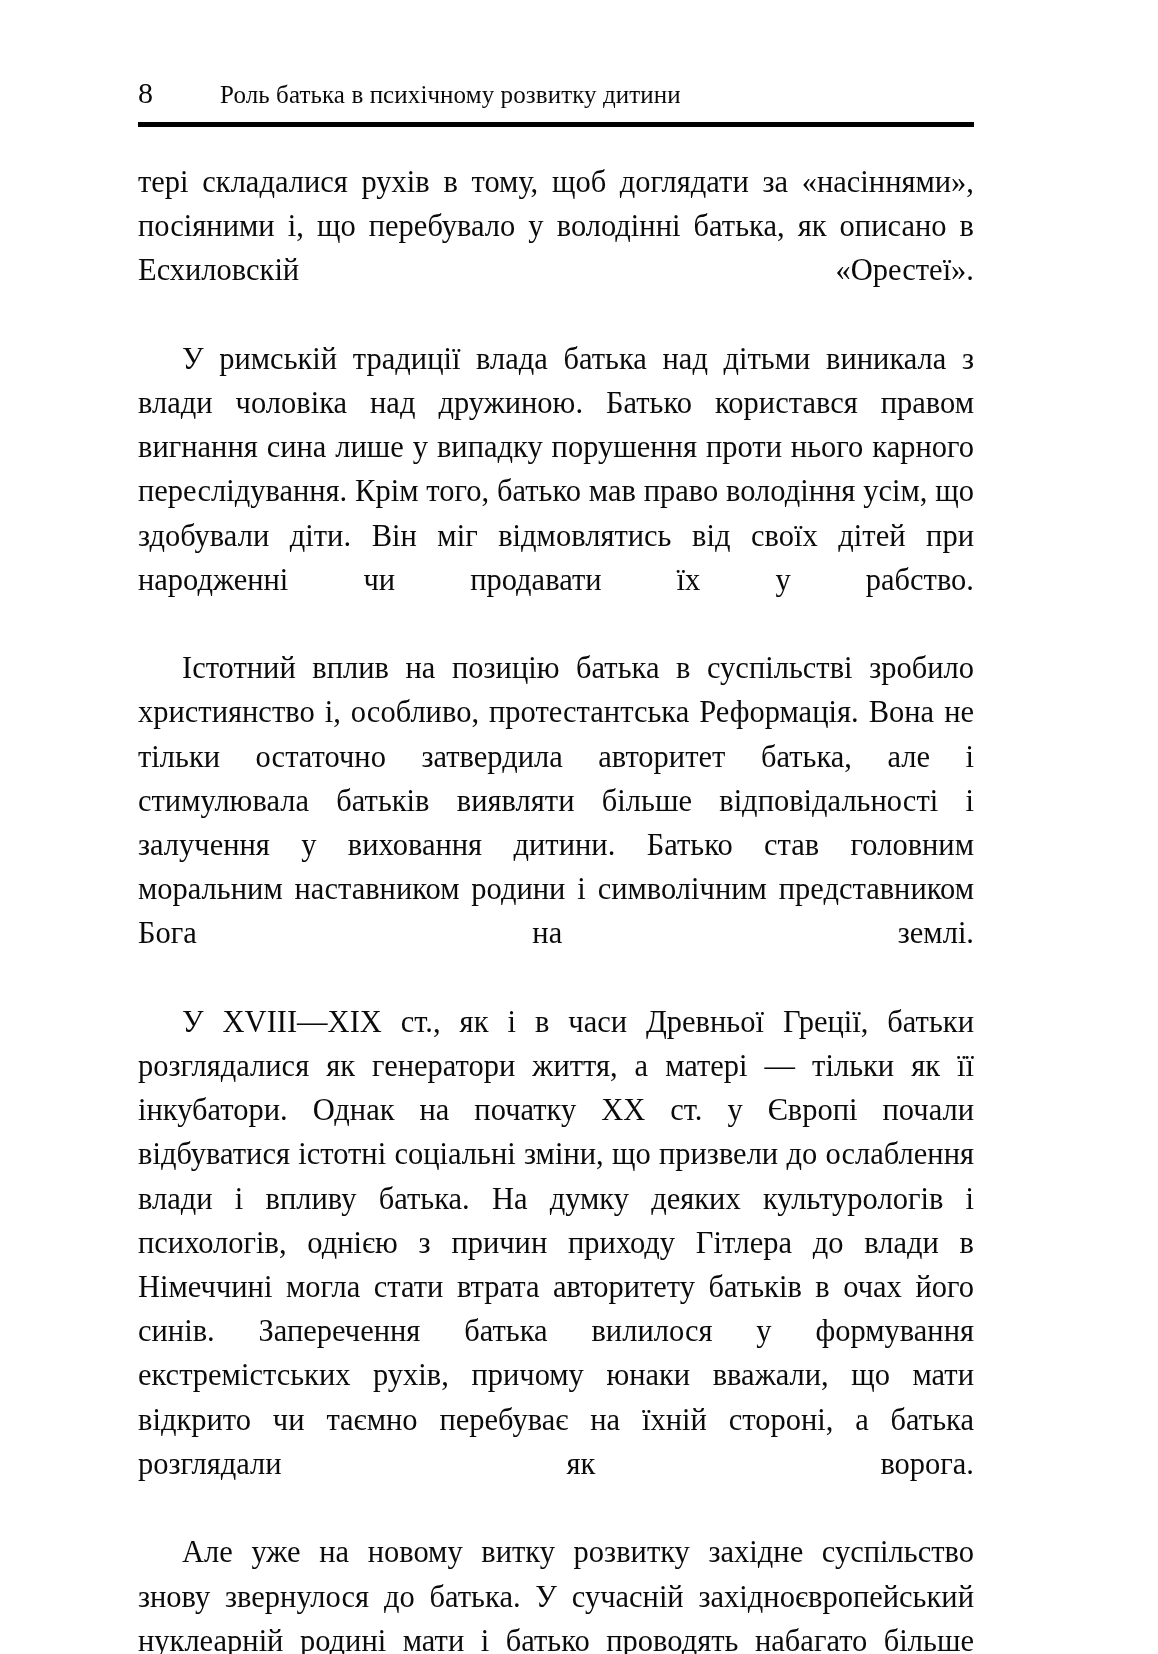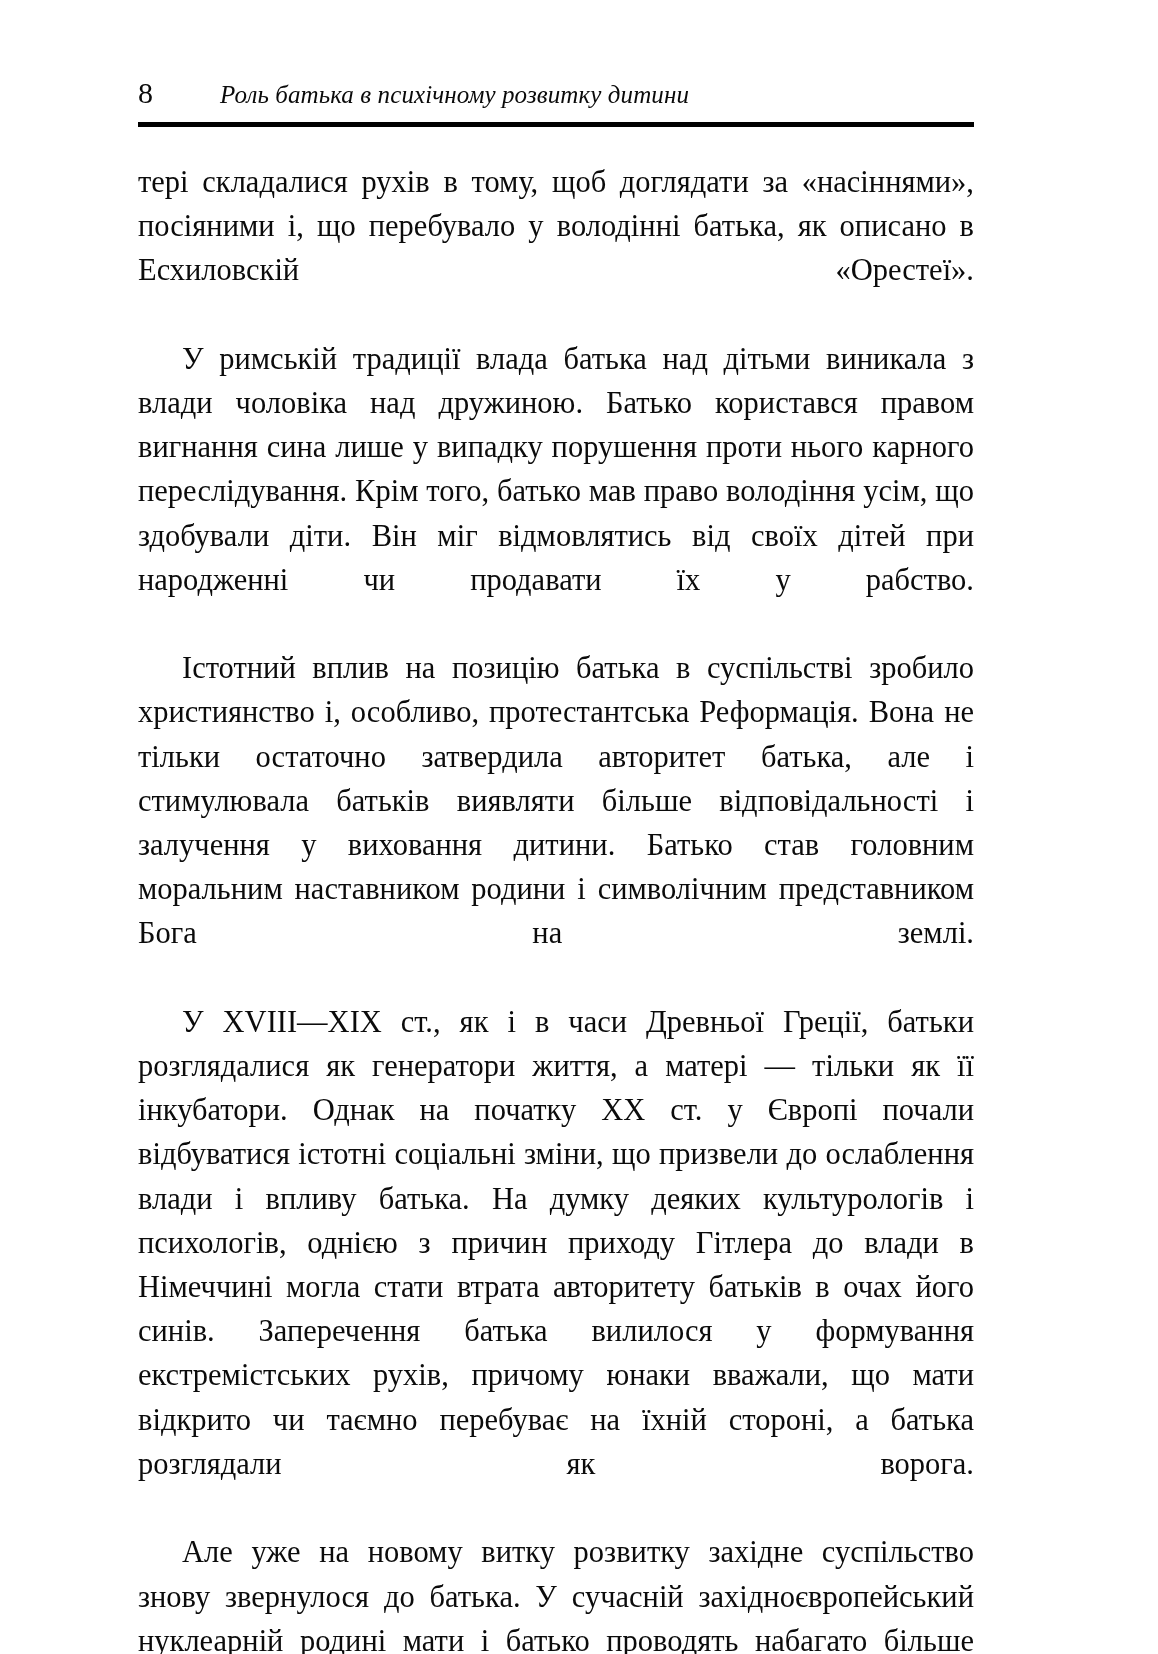--- a/index.html
+++ b/index.html
@@ -34,21 +34,20 @@
     font-family: "Liberation Serif", "DejaVu Serif", serif;
     font-size: 30px;
     color: #0a0a0a;
     line-height: 1;
     width: 56px;
     flex: none;
   }
 
   .running-title {
     font-family: "Liberation Serif", "DejaVu Serif", serif;
-    font-style: italic;
     font-size: 25px;
     letter-spacing: 0.1px;
     color: #0a0a0a;
     line-height: 1;
     margin-left: 26px;
   }
 
   .head-rule {
     position: absolute;
     left: 138px;

